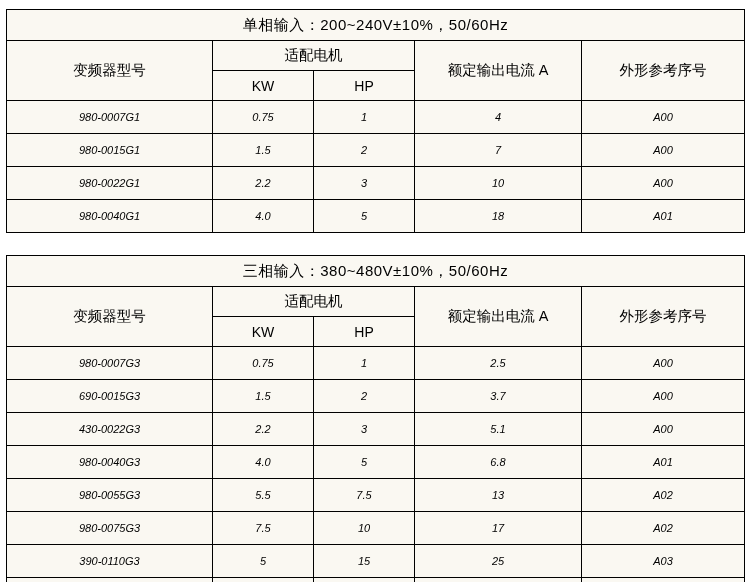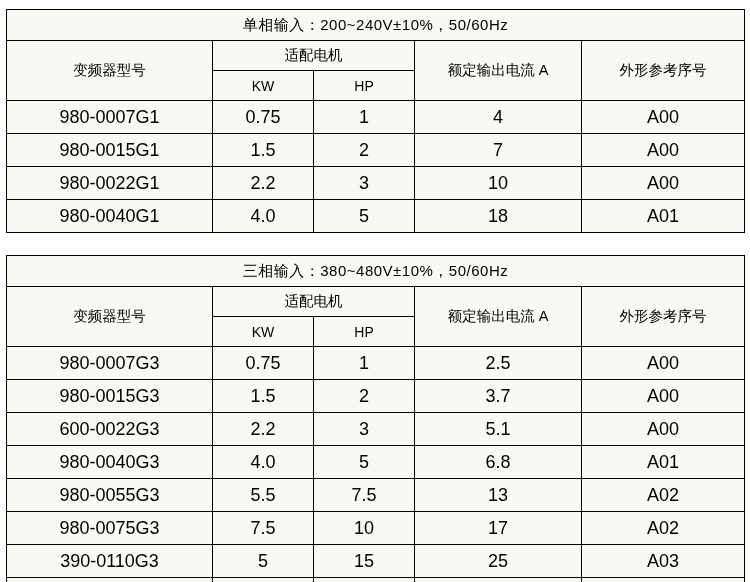--- a/index.html
+++ b/index.html
@@ -61,22 +61,23 @@
     font-size: 14.5px;
     height: 27px;
     margin-top: 40px;
   }
   .sub-head-cell {
     font-size: 14px;
     font-weight: bold;
     height: 27px;
   }
   .data-cell {
-    font-size: 18px;
+    font-size: 11px;
     height: 30px;
+    font-style: italic;
   }
   .col-model { width: 206px; }
   .col-kw    { width: 101px; }
   .col-hp    { width: 101px; }
   .col-amp   { width: 167px; }
   .col-ref   { width: 163px; }
 </style>
 </head>
 <body>
 
@@ -160,28 +161,28 @@
       </tr>
 
       <tr>
         <td class="data-cell">980-0007G3</td>
         <td class="data-cell">0.75</td>
         <td class="data-cell">1</td>
         <td class="data-cell">2.5</td>
         <td class="data-cell">A00</td>
       </tr>
       <tr>
-        <td class="data-cell">980-0015G3</td>
+        <td class="data-cell">690-0015G3</td>
         <td class="data-cell">1.5</td>
         <td class="data-cell">2</td>
         <td class="data-cell">3.7</td>
         <td class="data-cell">A00</td>
       </tr>
       <tr>
-        <td class="data-cell">600-0022G3</td>
+        <td class="data-cell">430-0022G3</td>
         <td class="data-cell">2.2</td>
         <td class="data-cell">3</td>
         <td class="data-cell">5.1</td>
         <td class="data-cell">A00</td>
       </tr>
       <tr>
         <td class="data-cell">980-0040G3</td>
         <td class="data-cell">4.0</td>
         <td class="data-cell">5</td>
         <td class="data-cell">6.8</td>

